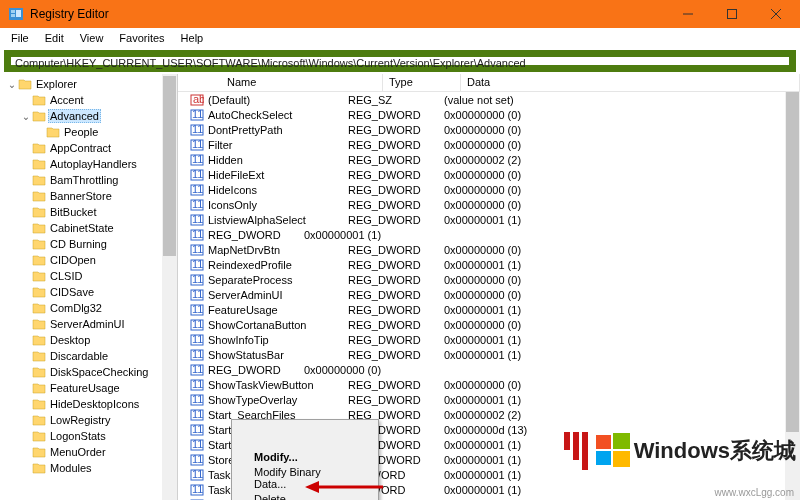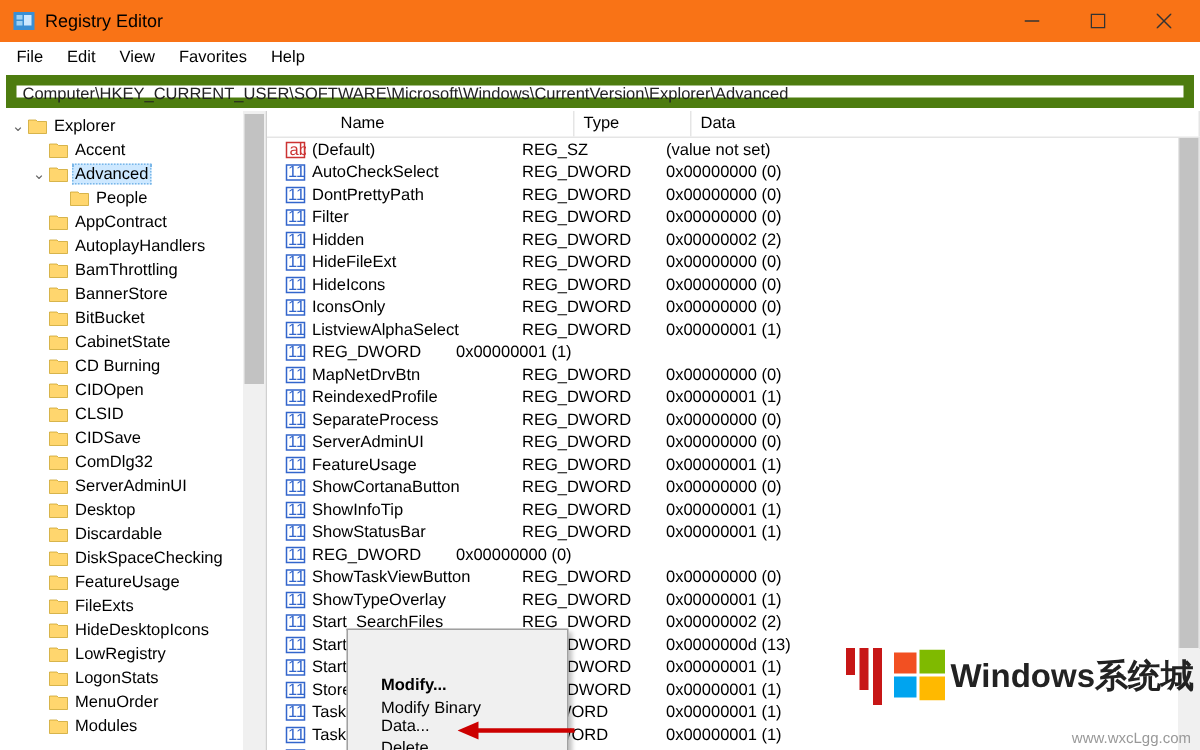--- a/index.html
+++ b/index.html
@@ -233,27 +233,20 @@
         <span class="fico"><svg viewBox="0 0 14 14">
             <path d="M1 3h5l1 1h6v8H1z" fill="#ffd66e" stroke="#c9a227" stroke-width="0.5"></path>
           </svg></span>
         <span class="lbl">FeatureUsage</span>
       </div>
       <div class="tnode d1">
         <span class="exp"></span>
         <span class="fico"><svg viewBox="0 0 14 14">
             <path d="M1 3h5l1 1h6v8H1z" fill="#ffd66e" stroke="#c9a227" stroke-width="0.5"></path>
           </svg></span>
-        <span class="lbl">FileExts</span>
-      </div>
-      <div class="tnode d1">
-        <span class="exp"></span>
-        <span class="fico"><svg viewBox="0 0 14 14">
-            <path d="M1 3h5l1 1h6v8H1z" fill="#ffd66e" stroke="#c9a227" stroke-width="0.5"></path>
-          </svg></span>
         <span class="lbl">HideDesktopIcons</span>
       </div>
       <div class="tnode d1">
         <span class="exp"></span>
         <span class="fico"><svg viewBox="0 0 14 14">
             <path d="M1 3h5l1 1h6v8H1z" fill="#ffd66e" stroke="#c9a227" stroke-width="0.5"></path>
           </svg></span>
         <span class="lbl">LowRegistry</span>
       </div>
       <div class="tnode d1">

